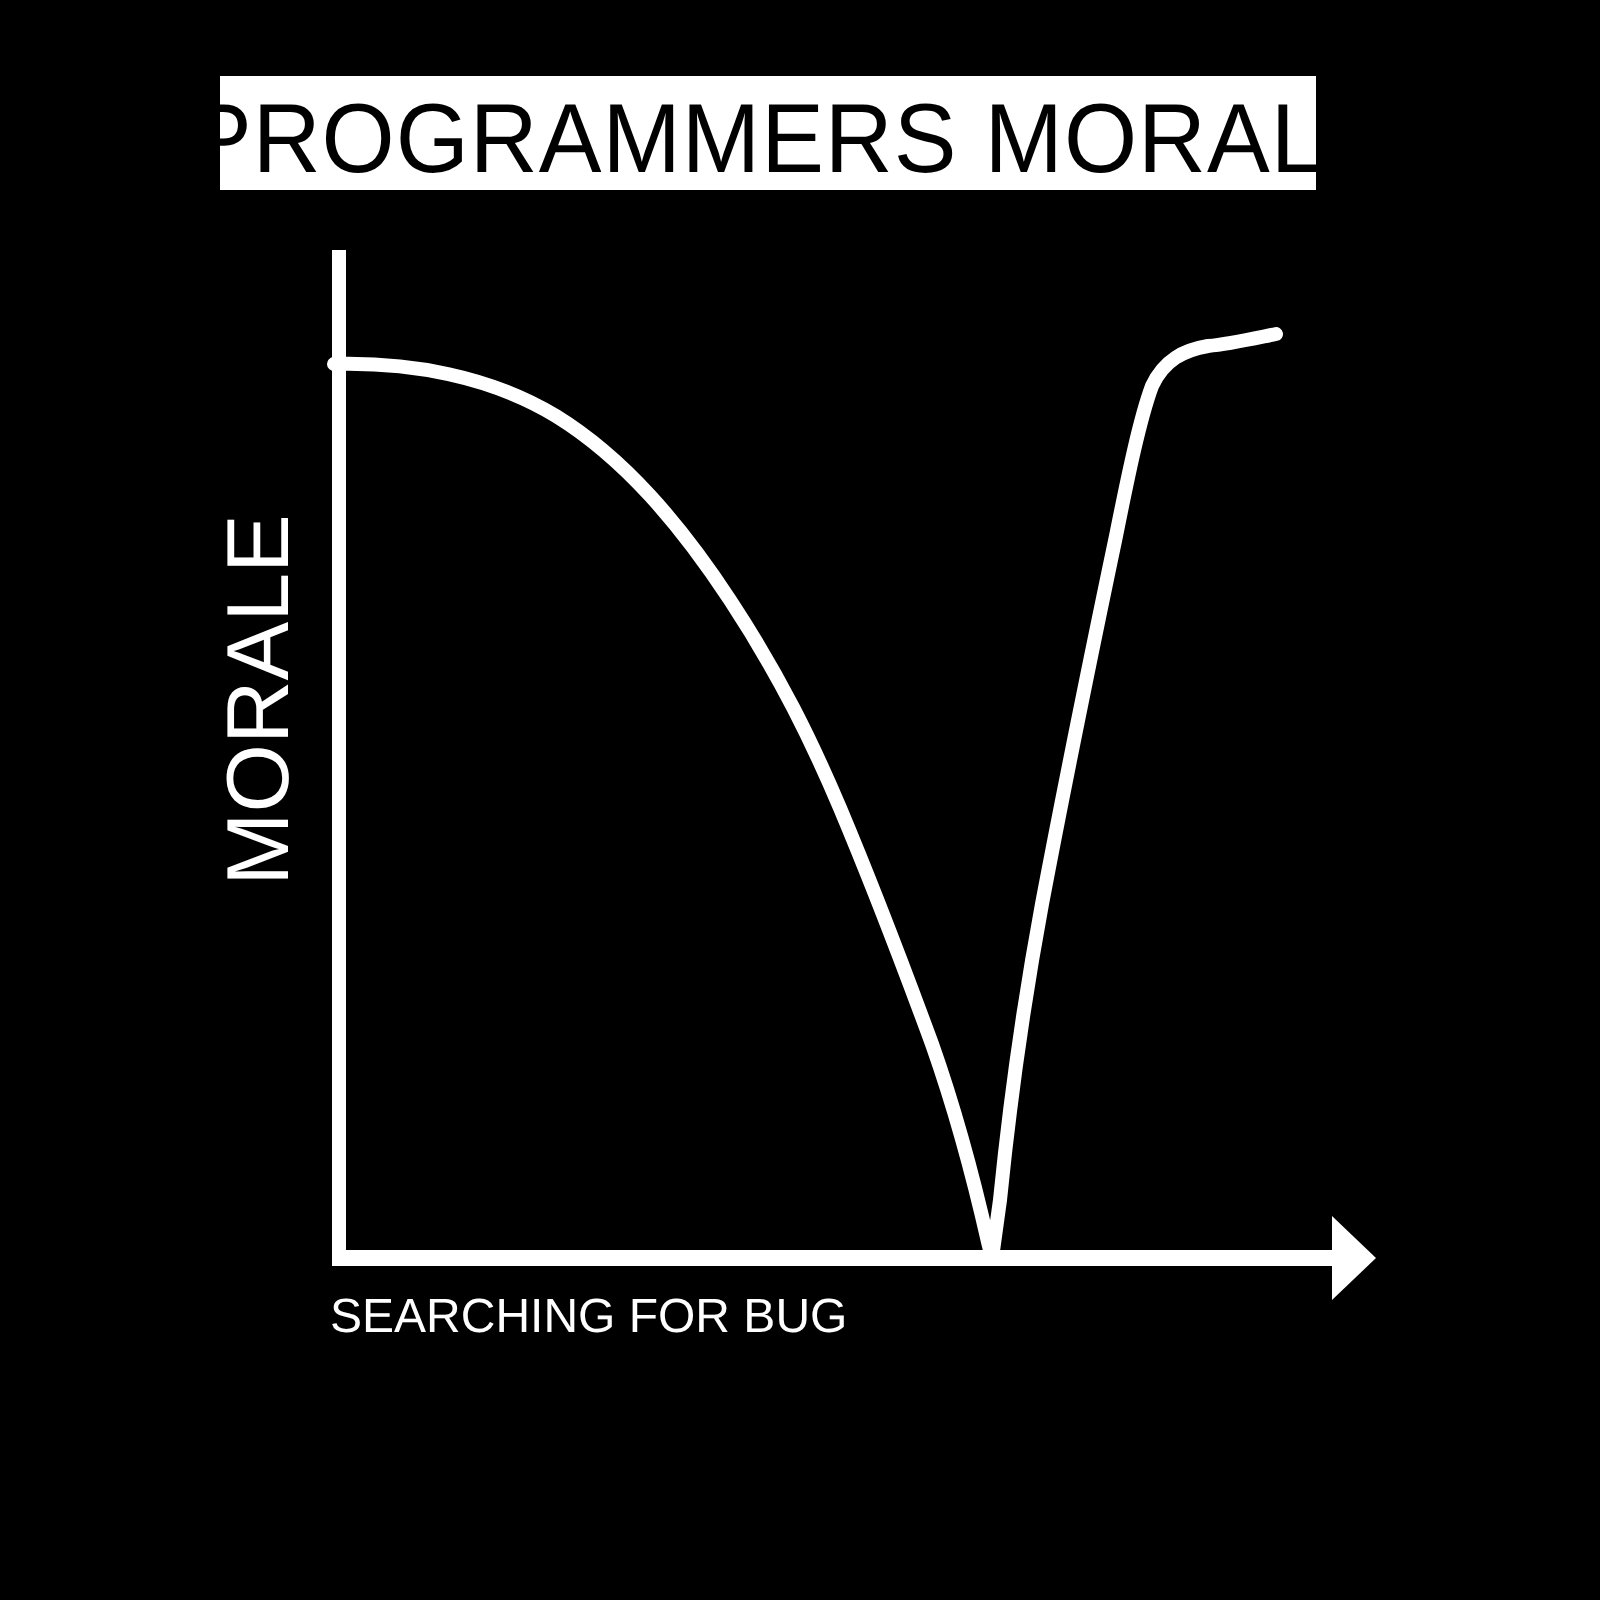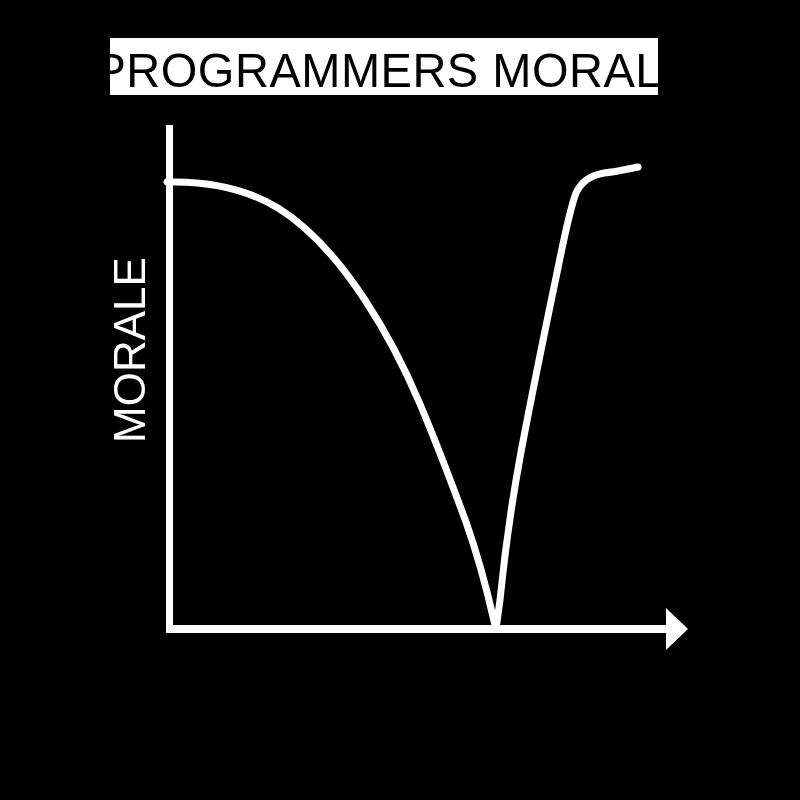--- a/index.html
+++ b/index.html
@@ -123,15 +123,16 @@
              L 500 600
              C 504 560, 511 506, 521 452
              C 532 394, 545 330, 558 268
              C 564 238, 570 209, 576 193
              C 582 180, 592 175, 604 173
              C 615 172, 628 169, 638 167" fill="none" stroke="#ffffff" stroke-width="7" stroke-linecap="round" stroke-linejoin="round"></path>
   </svg>
 
   <div class="y-axis-label">MORALE</div>
 
+  <div class="x-tick-label first">SEARCHING FOR BUG</div>
 
 
 </div>
 
 </body></html>

